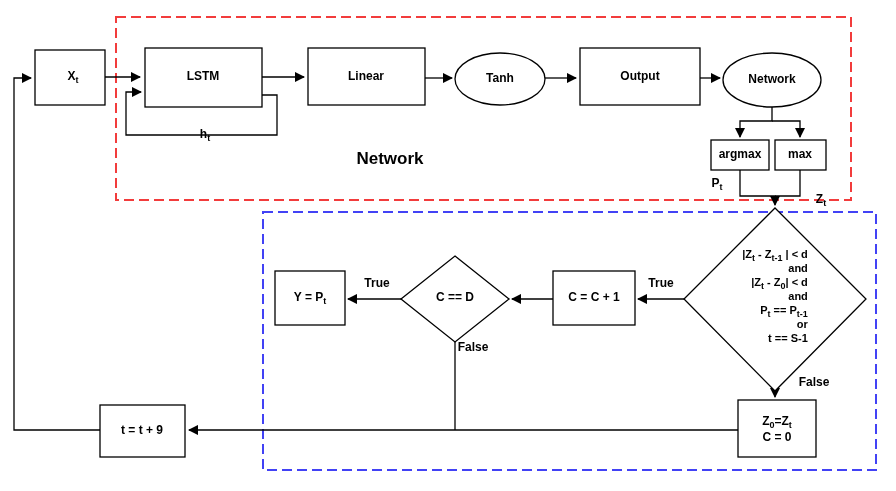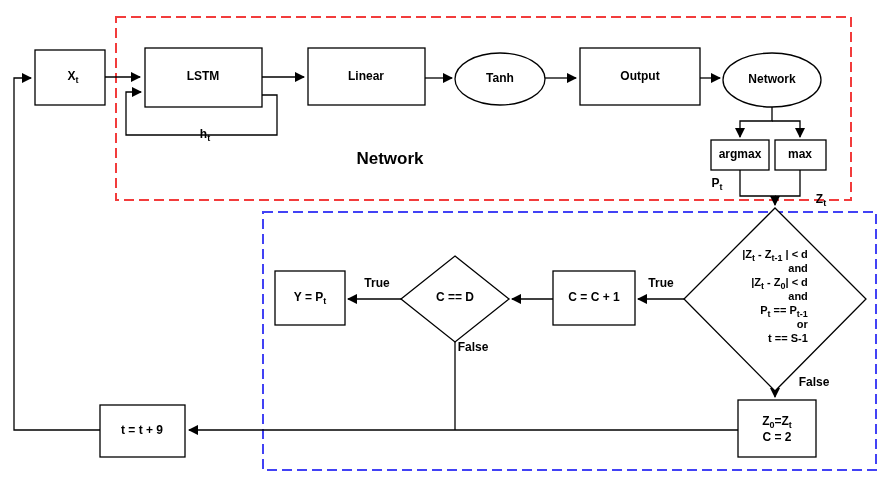--- a/index.html
+++ b/index.html
@@ -94,21 +94,21 @@
     <div>or</div>
     <div>t == S-1</div>
   </div>
 
   <div class="lbl" style="left:594px;top:298px;">C = C + 1</div>
   <div class="lbl" style="left:455px;top:298px;">C == D</div>
   <div class="lbl" style="left:310px;top:298px;">Y = P<sub>t</sub></div>
 
   <div class="lbl two-line" style="left:777px;top:429px;">
     <div>Z<sub>0</sub>=Z<sub>t</sub></div>
-    <div>C = 2</div>
+    <div>C = 0</div>
   </div>
 
   <div class="lbl" style="left:142px;top:431px;">t = t + 9</div>
 
   <div class="lbl" style="left:661px;top:284px;">True</div>
   <div class="lbl" style="left:377px;top:284px;">True</div>
   <div class="lbl" style="left:473px;top:348px;">False</div>
   <div class="lbl" style="left:814px;top:383px;">False</div>
 
 </div>

